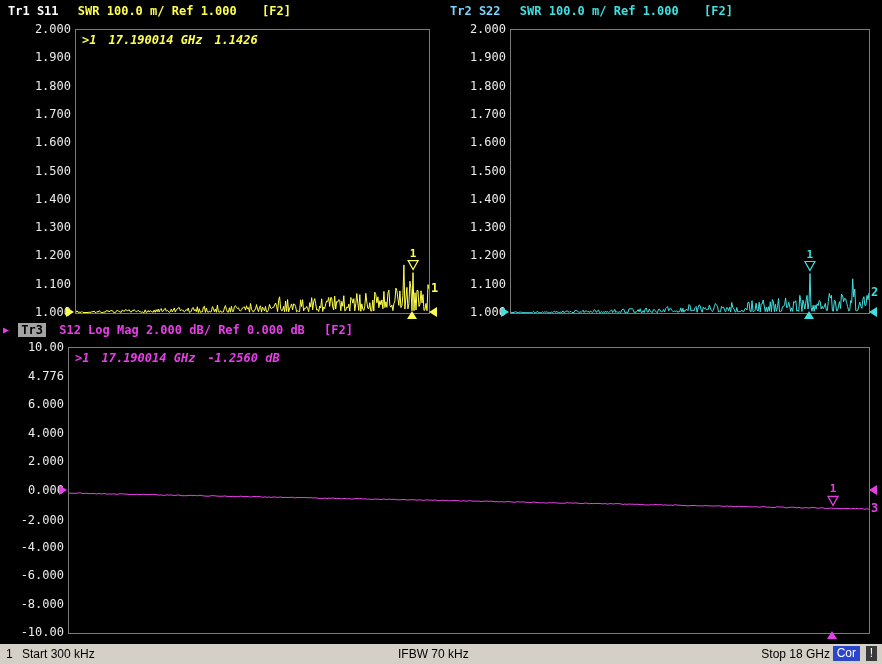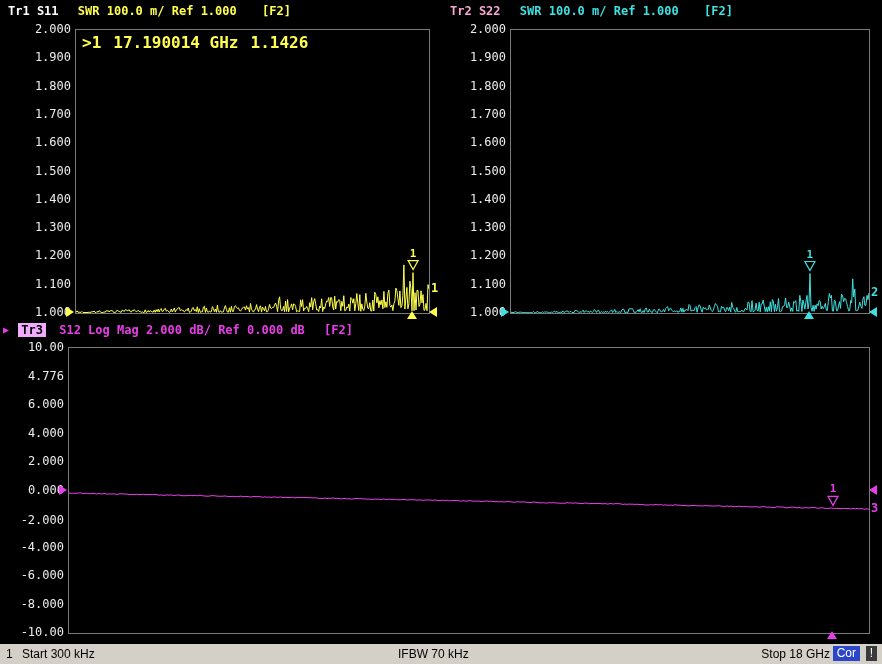--- a/index.html
+++ b/index.html
@@ -9,21 +9,21 @@
   .seg{display:inline-block;}
   .gap12{margin-left:12px;}
   .gap18{margin-left:18px;}
   .gap6{margin-left:6px;}
   .pointer{font-size:10px;margin-right:2px;vertical-align:1px;}
   .tr3box{display:inline-block;padding:0 3px;}
   .ycol{position:absolute;font-size:12px;font-weight:normal;}
   .ylab{position:absolute;left:0;right:0;height:14px;line-height:14px;text-align:right;}
   .plotbox{position:absolute;border:1px solid #7a7a7a;}
   .plotbox svg{position:absolute;left:0;top:0;display:block;}
-  .readout{position:absolute;left:6px;top:3px;font-size:16px;font-weight:bold;white-space:nowrap;}
+  .readout{position:absolute;left:6px;top:3px;font-size:12px;font-weight:bold;white-space:nowrap;font-style:italic;}
   .readout .sp{margin-right:12px;}
   .tri-up{position:absolute;width:0;height:0;border-left:5px solid transparent;
           border-right:5px solid transparent;border-bottom:8px solid #fff;}
   .tri-right{position:absolute;width:0;height:0;border-top:5px solid transparent;
           border-bottom:5px solid transparent;border-left:8px solid #fff;}
   .tri-left{position:absolute;width:0;height:0;border-top:5px solid transparent;
           border-bottom:5px solid transparent;border-right:8px solid #fff;}
   .tracenum{position:absolute;font-size:12px;font-weight:bold;height:14px;line-height:14px;}
   .statusbar{position:absolute;left:0;bottom:0;width:882px;height:20px;
           font-family:"Liberation Sans",sans-serif;font-size:12px;}
@@ -34,21 +34,21 @@
 <body>
 
 <div class="screen">
 
   <div class="title-row" style="left:8px;top:4px;">
     <span class="seg" style="color: rgb(255, 255, 255);">Tr1 S11</span>
     <span class="seg gap12" style="color: rgb(255, 255, 79);">SWR 100.0 m/ Ref 1.000</span>
     <span class="seg gap18" style="color: rgb(255, 255, 79);">[F2]</span>
   </div>
   <div class="title-row" style="left:450px;top:4px;">
-    <span class="seg" style="color: #f9a8d4;">Tr2 S22</span>
+    <span class="seg" style="color: #7dd3fc;">Tr2 S22</span>
     <span class="seg gap12" style="color: rgb(63, 224, 224);">SWR 100.0 m/ Ref 1.000</span>
     <span class="seg gap18" style="color: rgb(63, 224, 224);">[F2]</span>
   </div>
 
   <div class="ycol" style="left: 14px; top: 22px; width: 57px; height: 300px; color: rgb(237, 237, 237);">
 
   <span class="ylab" style="top: 0px;">2.000</span>
       <span class="ylab" style="top: 28.3px;">1.900</span>
       <span class="ylab" style="top: 56.6px;">1.800</span>
       <span class="ylab" style="top: 84.9px;">1.700</span>
@@ -103,31 +103,34 @@
   <div class="plotbox" style="left:510px;top:29px;width:358px;height:283px;">
     <svg id="svg-p2" width="358" height="283">
         <polyline points="0.0,282.3 1.0,282.5 2.0,282.5 3.1,282.5 4.1,281.7 5.1,281.9 6.1,282.5 7.1,282.5 8.1,282.2 9.2,282.2 10.2,282.1 11.2,282.5 12.2,282.5 13.2,282.5 14.2,282.5 15.3,282.5 16.3,282.5 17.3,282.5 18.3,282.5 19.3,282.5 20.3,282.5 21.4,282.5 22.4,281.4 23.4,282.5 24.4,282.5 25.4,282.5 26.4,281.1 27.5,282.5 28.5,282.5 29.5,282.5 30.5,282.5 31.5,281.6 32.5,282.5 33.6,281.9 34.6,282.1 35.6,281.9 36.6,282.3 37.6,282.3 38.6,282.5 39.7,282.5 40.7,282.0 41.7,282.5 42.7,281.6 43.7,281.1 44.8,282.5 45.8,281.2 46.8,282.5 47.8,282.3 48.8,282.5 49.8,282.0 50.9,282.5 51.9,280.8 52.9,282.5 53.9,282.2 54.9,281.2 55.9,281.1 57.0,281.1 58.0,282.5 59.0,281.5 60.0,281.5 61.0,282.5 62.0,282.5 63.1,282.5 64.1,280.4 65.1,280.7 66.1,280.7 67.1,281.6 68.1,282.5 69.2,281.7 70.2,282.5 71.2,281.3 72.2,280.2 73.2,282.5 74.2,281.1 75.3,280.9 76.3,281.8 77.3,281.2 78.3,282.5 79.3,281.2 80.3,281.6 81.4,282.5 82.4,281.4 83.4,279.5 84.4,280.5 85.4,282.4 86.4,280.8 87.5,280.0 88.5,282.5 89.5,282.5 90.5,281.4 91.5,282.5 92.6,281.8 93.6,282.5 94.6,281.0 95.6,282.4 96.6,281.5 97.6,282.5 98.7,281.8 99.7,280.6 100.7,280.0 101.7,282.5 102.7,281.4 103.7,279.3 104.8,282.5 105.8,281.4 106.8,282.5 107.8,282.1 108.8,281.8 109.8,282.5 110.9,280.0 111.9,279.0 112.9,279.4 113.9,282.5 114.9,282.5 115.9,282.0 117.0,282.5 118.0,278.9 119.0,278.6 120.0,279.2 121.0,278.5 122.0,279.3 123.1,282.5 124.1,282.0 125.1,282.4 126.1,281.1 127.1,279.6 128.1,281.8 129.2,278.7 130.2,282.3 131.2,282.5 132.2,280.6 133.2,282.5 134.3,278.7 135.3,278.0 136.3,282.0 137.3,282.1 138.3,279.0 139.3,281.4 140.4,282.0 141.4,282.5 142.4,279.8 143.4,279.5 144.4,281.1 145.4,282.2 146.5,282.5 147.5,279.3 148.5,279.1 149.5,281.3 150.5,281.7 151.5,281.4 152.6,279.5 153.6,282.0 154.6,278.5 155.6,277.6 156.6,276.5 157.6,280.9 158.7,278.7 159.7,278.2 160.7,280.3 161.7,281.2 162.7,281.5 163.7,281.0 164.8,281.7 165.8,280.6 166.8,282.4 167.8,281.6 168.8,281.4 169.8,277.9 170.9,282.2 171.9,278.3 172.9,282.2 173.9,280.1 174.9,280.2 175.9,279.2 177.0,280.7 178.0,274.5 179.0,275.5 180.0,281.0 181.0,280.5 182.1,280.0 183.1,280.8 184.1,277.6 185.1,276.5 186.1,282.2 187.1,277.7 188.2,274.9 189.2,275.7 190.2,280.0 191.2,282.2 192.2,277.2 193.2,278.8 194.3,277.7 195.3,279.6 196.3,279.4 197.3,279.5 198.3,275.1 199.3,278.0 200.4,280.5 201.4,281.6 202.4,279.9 203.4,276.4 204.4,273.5 205.4,274.7 206.5,276.4 207.5,282.1 208.5,281.1 209.5,281.8 210.5,276.3 211.5,278.0 212.6,277.0 213.6,280.5 214.6,281.8 215.6,277.6 216.6,277.8 217.6,280.9 218.7,277.1 219.7,282.0 220.7,272.4 221.7,277.4 222.7,278.2 223.8,281.5 224.8,282.1 225.8,277.5 226.8,281.8 227.8,281.7 228.8,281.4 229.9,281.4 230.9,280.0 231.9,281.7 232.9,281.5 233.9,278.8 234.9,278.4 236.0,279.9 237.0,272.2 238.0,272.5 239.0,280.9 240.0,281.9 241.0,270.7 242.1,281.8 243.1,281.4 244.1,280.2 245.1,273.2 246.1,280.1 247.1,281.2 248.2,272.2 249.2,281.9 250.2,274.0 251.2,273.8 252.2,270.0 253.2,275.9 254.3,281.6 255.3,277.2 256.3,281.8 257.3,276.7 258.3,281.3 259.3,271.8 260.4,281.8 261.4,269.5 262.4,271.8 263.4,281.6 264.4,274.3 265.4,281.2 266.5,277.4 267.5,268.5 268.5,281.4 269.5,281.6 270.5,281.1 271.6,276.6 272.6,276.6 273.6,274.8 274.6,267.9 275.6,277.5 276.6,277.4 277.7,272.3 278.7,276.2 279.7,281.4 280.7,277.9 281.7,281.4 282.7,271.5 283.8,272.4 284.8,270.7 285.8,281.2 286.8,280.0 287.8,281.4 288.8,265.4 289.9,271.5 290.9,281.5 291.9,270.1 292.9,274.0 293.9,279.2 294.9,272.1 296.0,265.4 297.0,279.0 298.0,272.4 299.0,243.5 300.0,277.4 301.0,281.3 302.1,275.3 303.1,281.4 304.1,275.2 305.1,279.1 306.1,273.8 307.1,275.7 308.2,270.5 309.2,271.4 310.2,278.9 311.2,276.3 312.2,278.7 313.3,276.8 314.3,273.4 315.3,280.2 316.3,280.5 317.3,271.6 318.3,263.5 319.4,267.9 320.4,265.3 321.4,280.9 322.4,281.2 323.4,270.1 324.4,271.3 325.5,280.7 326.5,280.7 327.5,276.0 328.5,271.7 329.5,278.4 330.5,264.0 331.6,265.9 332.6,271.7 333.6,268.4 334.6,268.8 335.6,272.6 336.6,276.6 337.7,280.9 338.7,280.3 339.7,270.5 340.7,272.6 341.7,248.8 342.7,267.0 343.8,259.2 344.8,280.6 345.8,280.7 346.8,280.2 347.8,276.1 348.8,272.1 349.9,276.3 350.9,278.4 351.9,269.2 352.9,266.7 353.9,275.5 354.9,275.2 356.0,265.4 357.0,269.7 358.0,262.9" fill="none" stroke="#3fe0e0" stroke-width="1"></polyline>
         <path d="M 293.9 231.5 L 303.9 231.5 L 298.9 240.5 Z" fill="none" stroke="#3fe0e0" stroke-width="1.2"></path>
         <text x="298.9" y="227.5" fill="#3fe0e0" text-anchor="middle" style="font:bold 11px 'DejaVu Sans Mono',monospace">1</text>
       </svg>
   </div>
 
   <div class="title-row" style="left:3px;top:323px;">
     <span class="pointer" style="color: rgb(232, 62, 232);">▶</span>
-    <span class="tr3box" style="color: rgb(0, 0, 0); background: #f0abfc;">Tr3</span>
+    <span class="tr3box" style="color: rgb(0, 0, 0); background: #a3a3a3;">Tr3</span>
     <span class="seg gap6" style="color: rgb(232, 62, 232);">S12 Log Mag 2.000 dB/ Ref 0.000 dB</span>
     <span class="seg gap12" style="color: rgb(232, 62, 232);">[F2]</span>
   </div>
 
   <div class="plotbox" style="left:68px;top:347px;width:800px;height:285px;">
     <svg id="svg-p3" width="800" height="285">
         <polyline points="0.0,145.1 2.0,145.2 4.0,145.3 6.0,145.3 8.0,145.2 10.0,144.9 12.0,145.0 14.0,145.5 16.0,145.4 18.0,145.2 20.0,145.7 22.0,145.6 24.0,145.4 26.0,145.7 28.0,146.0 30.0,145.3 32.0,146.0 34.0,145.7 36.0,145.5 38.0,146.2 40.0,145.9 42.0,146.1 44.0,145.9 46.0,146.0 48.0,146.4 50.0,145.9 52.0,145.8 54.0,145.8 56.0,146.1 58.0,146.1 60.0,146.5 62.0,146.4 64.0,146.4 66.0,146.5 68.0,146.3 70.0,146.5 72.0,146.6 74.0,146.2 76.0,146.5 78.0,146.4 80.0,146.8 82.0,146.4 84.0,146.4 86.0,146.5 88.0,146.7 90.0,147.2 92.0,146.9 94.0,147.3 96.0,147.3 98.0,146.8 100.0,147.2 102.0,146.9 104.0,147.3 106.0,147.4 108.0,147.1 110.0,147.0 112.0,147.7 114.0,147.7 116.0,147.7 118.0,147.7 120.0,147.4 122.0,147.3 124.0,147.7 126.0,147.2 128.0,147.9 130.0,147.3 132.0,147.3 134.0,147.9 136.0,148.0 138.0,148.2 140.0,148.2 142.0,147.7 144.0,147.7 146.0,147.8 148.0,148.1 150.0,148.2 152.0,148.3 154.0,148.2 156.0,147.9 158.0,148.4 160.0,148.4 162.0,148.6 164.0,148.3 166.0,148.5 168.0,148.8 170.0,148.4 172.0,148.1 174.0,148.7 176.0,148.6 178.0,148.4 180.0,148.8 182.0,149.0 184.0,148.6 186.0,148.5 188.0,148.7 190.0,148.5 192.0,148.9 194.0,149.3 196.0,148.8 198.0,149.4 200.0,148.9 202.0,149.5 204.0,149.0 206.0,149.0 208.0,149.4 210.0,149.2 212.0,149.0 214.0,149.6 216.0,149.3 218.0,149.5 220.0,149.5 222.0,149.4 224.0,149.2 226.0,150.0 228.0,149.4 230.0,149.7 232.0,149.5 234.0,149.6 236.0,149.5 238.0,149.7 240.0,149.7 242.0,149.6 244.0,150.0 246.0,149.7 248.0,150.1 250.0,150.4 252.0,150.4 254.0,150.4 256.0,150.0 258.0,150.6 260.0,150.1 262.0,150.4 264.0,149.9 266.0,150.5 268.0,150.3 270.0,150.5 272.0,150.8 274.0,150.7 276.0,150.5 278.0,150.9 280.0,150.7 282.0,151.1 284.0,151.0 286.0,150.5 288.0,150.4 290.0,150.8 292.0,150.5 294.0,151.0 296.0,150.9 298.0,151.2 300.0,151.1 302.0,151.4 304.0,151.3 306.0,151.0 308.0,151.2 310.0,151.2 312.0,151.7 314.0,151.1 316.0,151.2 318.0,151.5 320.0,151.2 322.0,151.4 324.0,151.3 326.0,151.3 328.0,151.8 330.0,151.8 332.0,151.7 334.0,151.5 336.0,151.4 338.0,152.1 340.0,151.8 342.0,151.7 344.0,151.8 346.0,151.8 348.0,152.2 350.0,151.9 352.0,151.9 354.0,152.4 356.0,152.1 358.0,151.9 360.0,152.1 362.0,152.1 364.0,152.3 366.0,152.0 368.0,152.3 370.0,152.8 372.0,152.3 374.0,152.2 376.0,152.8 378.0,152.2 380.0,152.9 382.0,152.6 384.0,152.7 386.0,152.5 388.0,152.7 390.0,152.8 392.0,153.2 394.0,152.6 396.0,153.1 398.0,153.0 400.0,152.7 402.0,152.8 404.0,153.1 406.0,153.2 408.0,153.2 410.0,153.1 412.0,153.6 414.0,153.3 416.0,153.1 418.0,153.1 420.0,153.3 422.0,153.2 424.0,153.4 426.0,153.8 428.0,153.6 430.0,153.9 432.0,153.7 434.0,153.8 436.0,154.0 438.0,153.5 440.0,153.7 442.0,153.8 444.0,154.1 446.0,154.3 448.0,153.7 450.0,153.9 452.0,154.0 454.0,153.8 456.0,154.2 458.0,154.3 460.0,154.4 462.0,154.6 464.0,154.0 466.0,154.2 468.0,154.4 470.0,154.8 472.0,154.9 474.0,154.7 476.0,155.0 478.0,155.0 480.0,154.7 482.0,154.9 484.0,154.7 486.0,154.9 488.0,154.9 490.0,155.2 492.0,155.2 494.0,155.2 496.0,155.3 498.0,154.6 500.0,155.0 502.0,154.9 504.0,155.2 506.0,154.9 508.0,155.1 510.0,155.3 512.0,155.5 514.0,155.6 516.0,155.0 518.0,155.2 520.0,155.8 522.0,155.5 524.0,155.6 526.0,155.5 528.0,155.4 530.0,155.5 532.0,155.6 534.0,155.9 536.0,155.5 538.0,156.1 540.0,155.8 542.0,155.5 544.0,156.0 546.0,155.7 548.0,155.6 550.0,155.7 552.0,155.9 554.0,156.5 556.0,156.0 558.0,156.4 560.0,156.0 562.0,156.2 564.0,156.2 566.0,156.4 568.0,156.2 570.0,156.5 572.0,156.6 574.0,156.6 576.0,157.0 578.0,156.9 580.0,157.0 582.0,156.7 584.0,157.0 586.0,156.5 588.0,156.7 590.0,156.8 592.0,156.6 594.0,157.2 596.0,156.8 598.0,157.2 600.0,157.2 602.0,157.1 604.0,157.4 606.0,156.7 608.0,157.1 610.0,157.2 612.0,157.3 614.0,157.6 616.0,157.5 618.0,157.8 620.0,157.8 622.0,157.5 624.0,157.5 626.0,157.4 628.0,157.9 630.0,157.8 632.0,157.8 634.0,158.0 636.0,157.5 638.0,157.8 640.0,157.8 642.0,157.9 644.0,158.1 646.0,157.9 648.0,157.9 650.0,157.8 652.0,158.0 654.0,158.4 656.0,158.4 658.0,157.9 660.0,158.5 662.0,158.0 664.0,158.7 666.0,158.7 668.0,158.5 670.0,158.2 672.0,158.4 674.0,158.7 676.0,158.3 678.0,158.8 680.0,158.7 682.0,158.9 684.0,158.9 686.0,158.8 688.0,158.8 690.0,159.2 692.0,159.1 694.0,158.5 696.0,158.8 698.0,159.2 700.0,159.2 702.0,159.3 704.0,159.5 706.0,159.4 708.0,158.8 710.0,159.0 712.0,158.9 714.0,159.0 716.0,159.7 718.0,159.8 720.0,159.5 722.0,159.2 724.0,159.2 726.0,159.4 728.0,159.9 730.0,159.4 732.0,160.0 734.0,160.0 736.0,159.7 738.0,159.7 740.0,160.1 742.0,159.5 744.0,159.6 746.0,159.6 748.0,160.2 750.0,160.2 752.0,159.7 754.0,159.9 756.0,160.4 758.0,160.4 760.0,160.3 762.0,160.0 764.0,160.4 766.0,160.3 768.0,160.4 770.0,160.4 772.0,160.7 774.0,160.6 776.0,160.4 778.0,160.5 780.0,160.5 782.0,161.1 784.0,160.3 786.0,160.8 788.0,160.5 790.0,160.9 792.0,160.5 794.0,160.9 796.0,161.3 798.0,160.8 800.0,161.4" fill="none" stroke="#e83ee8" stroke-width="1"></polyline>
         <path d="M 759.0 148.4 L 769.0 148.4 L 764.0 157.4 Z" fill="none" stroke="#e83ee8" stroke-width="1.2"></path>
         <text x="764.0" y="144.4" fill="#e83ee8" text-anchor="middle" style="font:bold 11px 'DejaVu Sans Mono',monospace">1</text>
       </svg>
+    <div class="readout" style="color: rgb(232, 62, 232);">
+      <span class="sp">&gt;1</span><span class="sp">17.190014 GHz</span><span>-1.2560 dB</span>
+    </div>
   </div>
 
   <div class="statusbar" style="color: rgb(0, 0, 0); background: rgb(212, 208, 200);">
     <span class="sb-item" style="left:6px;">1</span>
     <span class="sb-item" style="left:22px;">Start 300 kHz</span>
     <span class="sb-item" style="left:398px;">IFBW 70 kHz</span>
     <span class="sb-item" style="right:52px;">Stop 18 GHz</span>
     <span class="sb-item sb-badge" style="right: 22px; color: rgb(255, 255, 255); background: rgb(43, 70, 200);">Cor</span>
     <span class="sb-item sb-badge" style="right: 5px; color: rgb(255, 255, 255); background: rgb(58, 58, 58);">!</span>
   </div>

